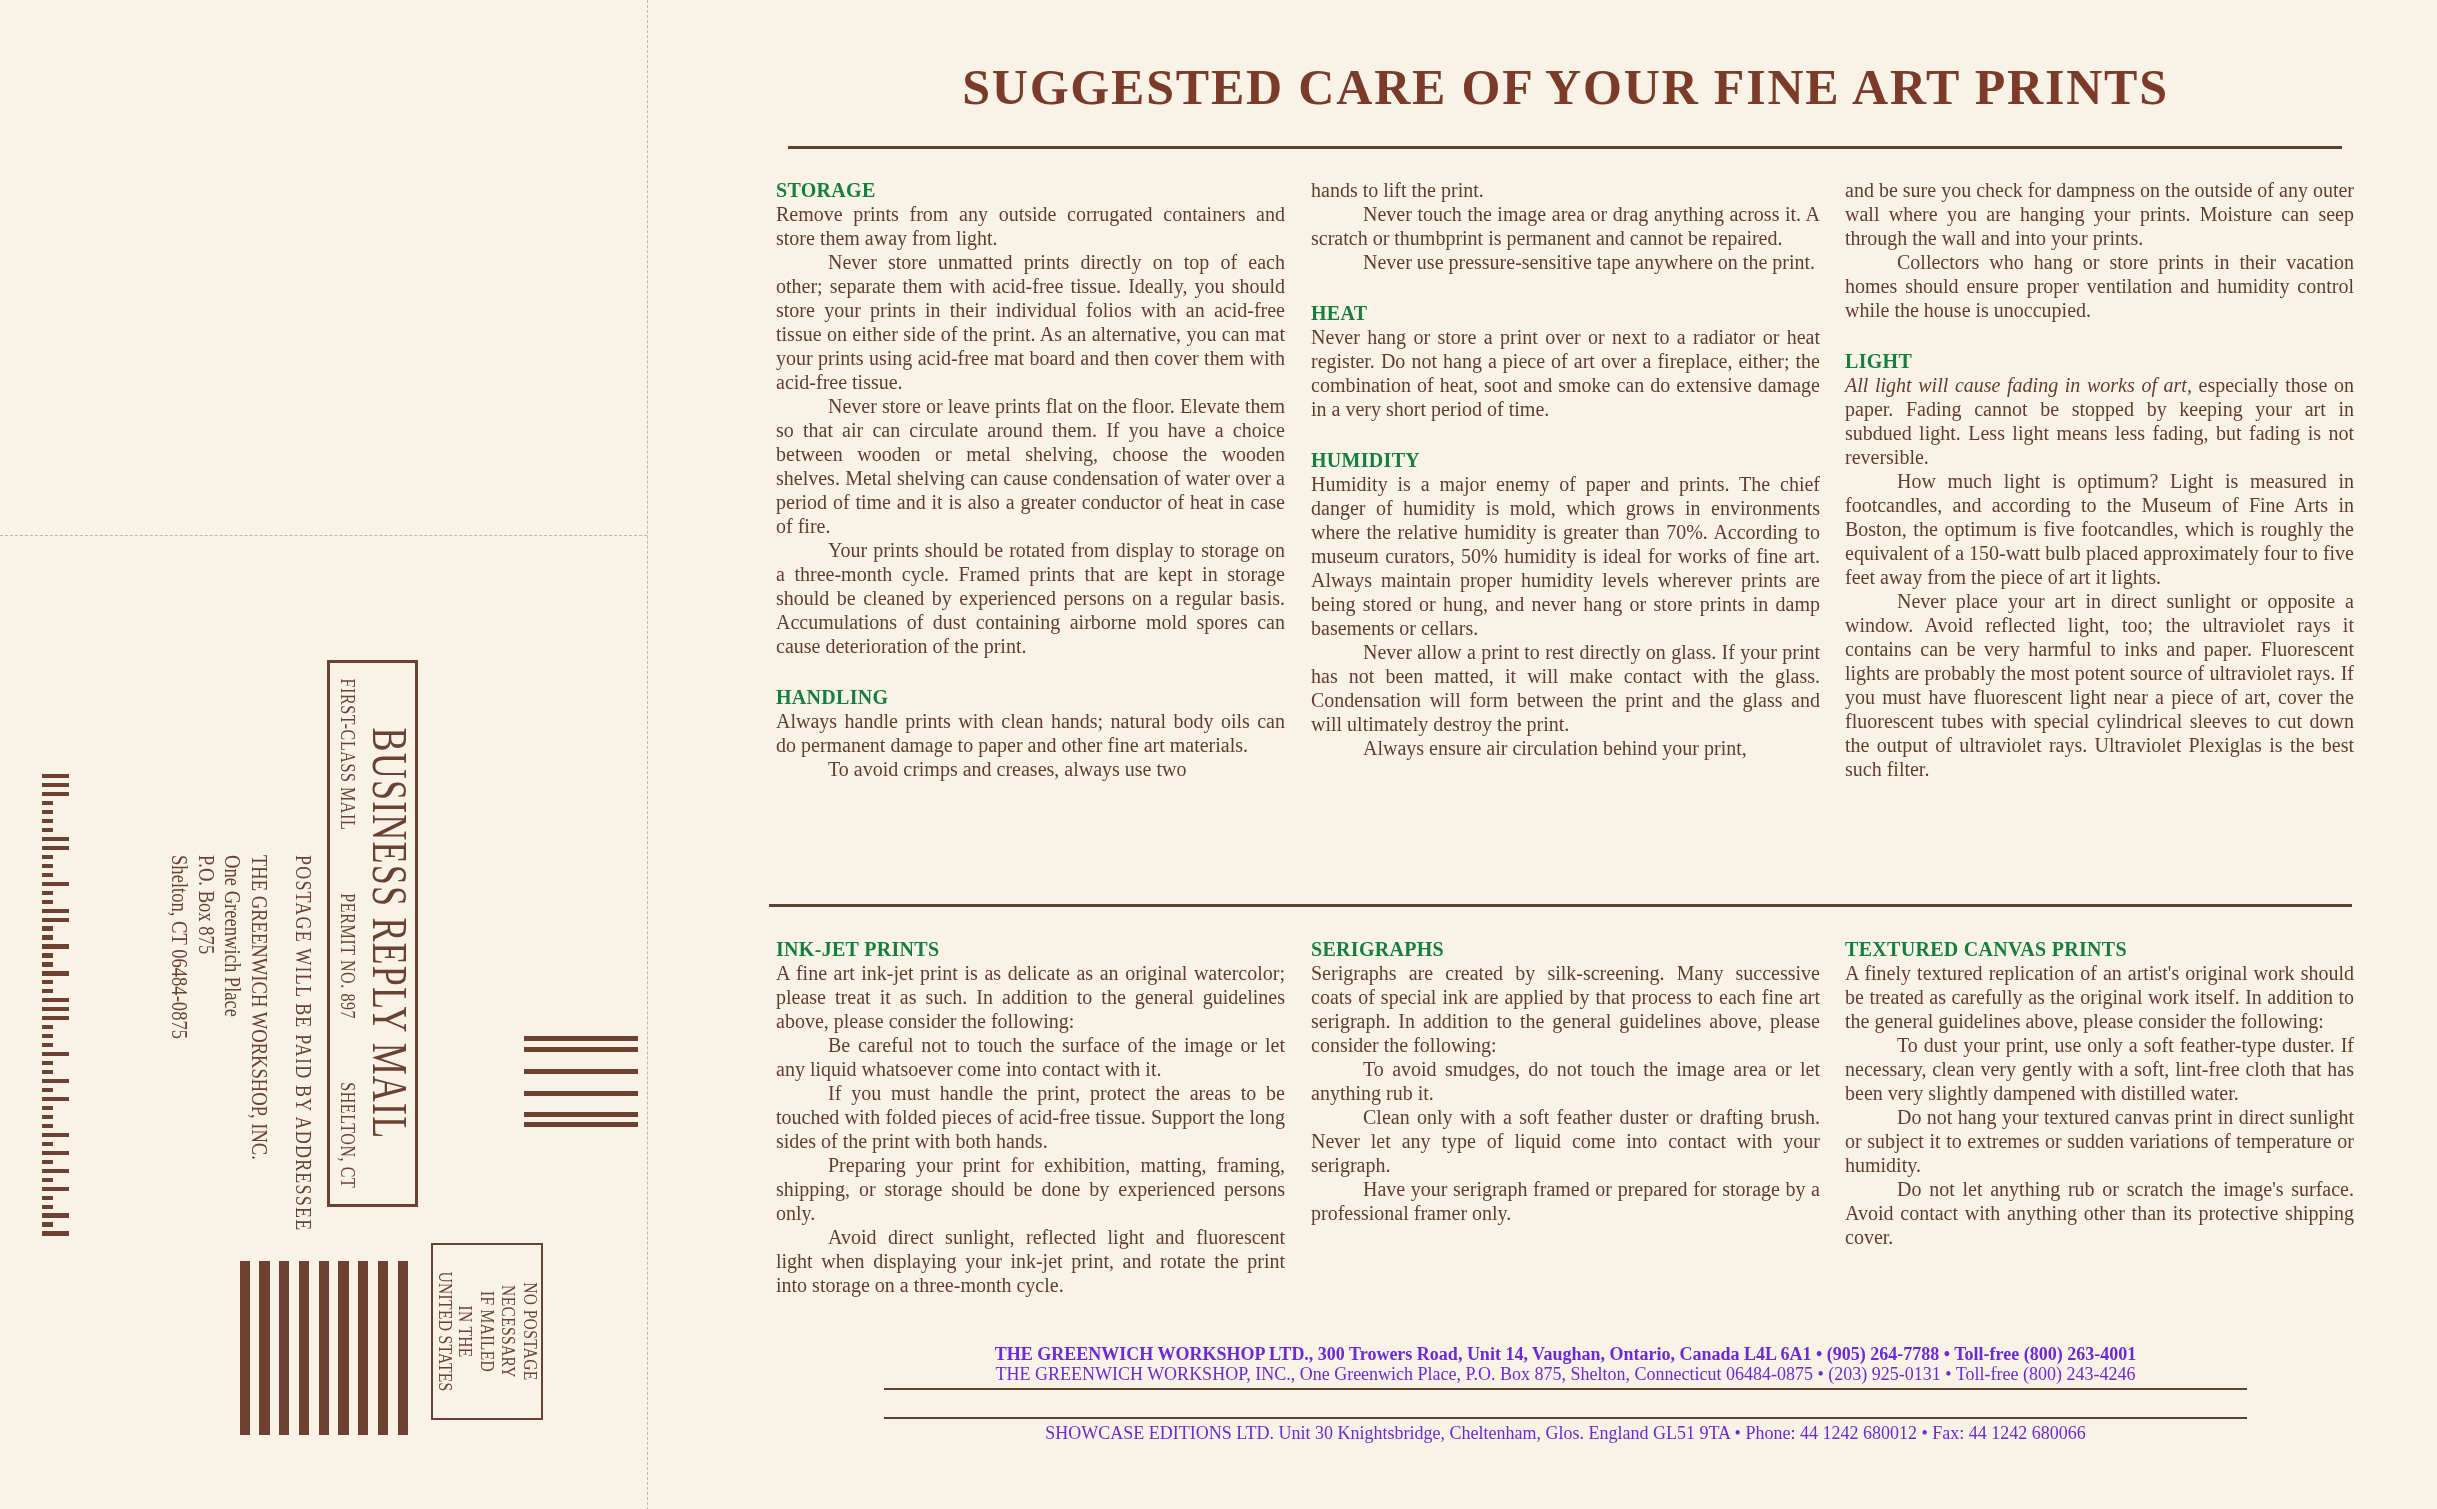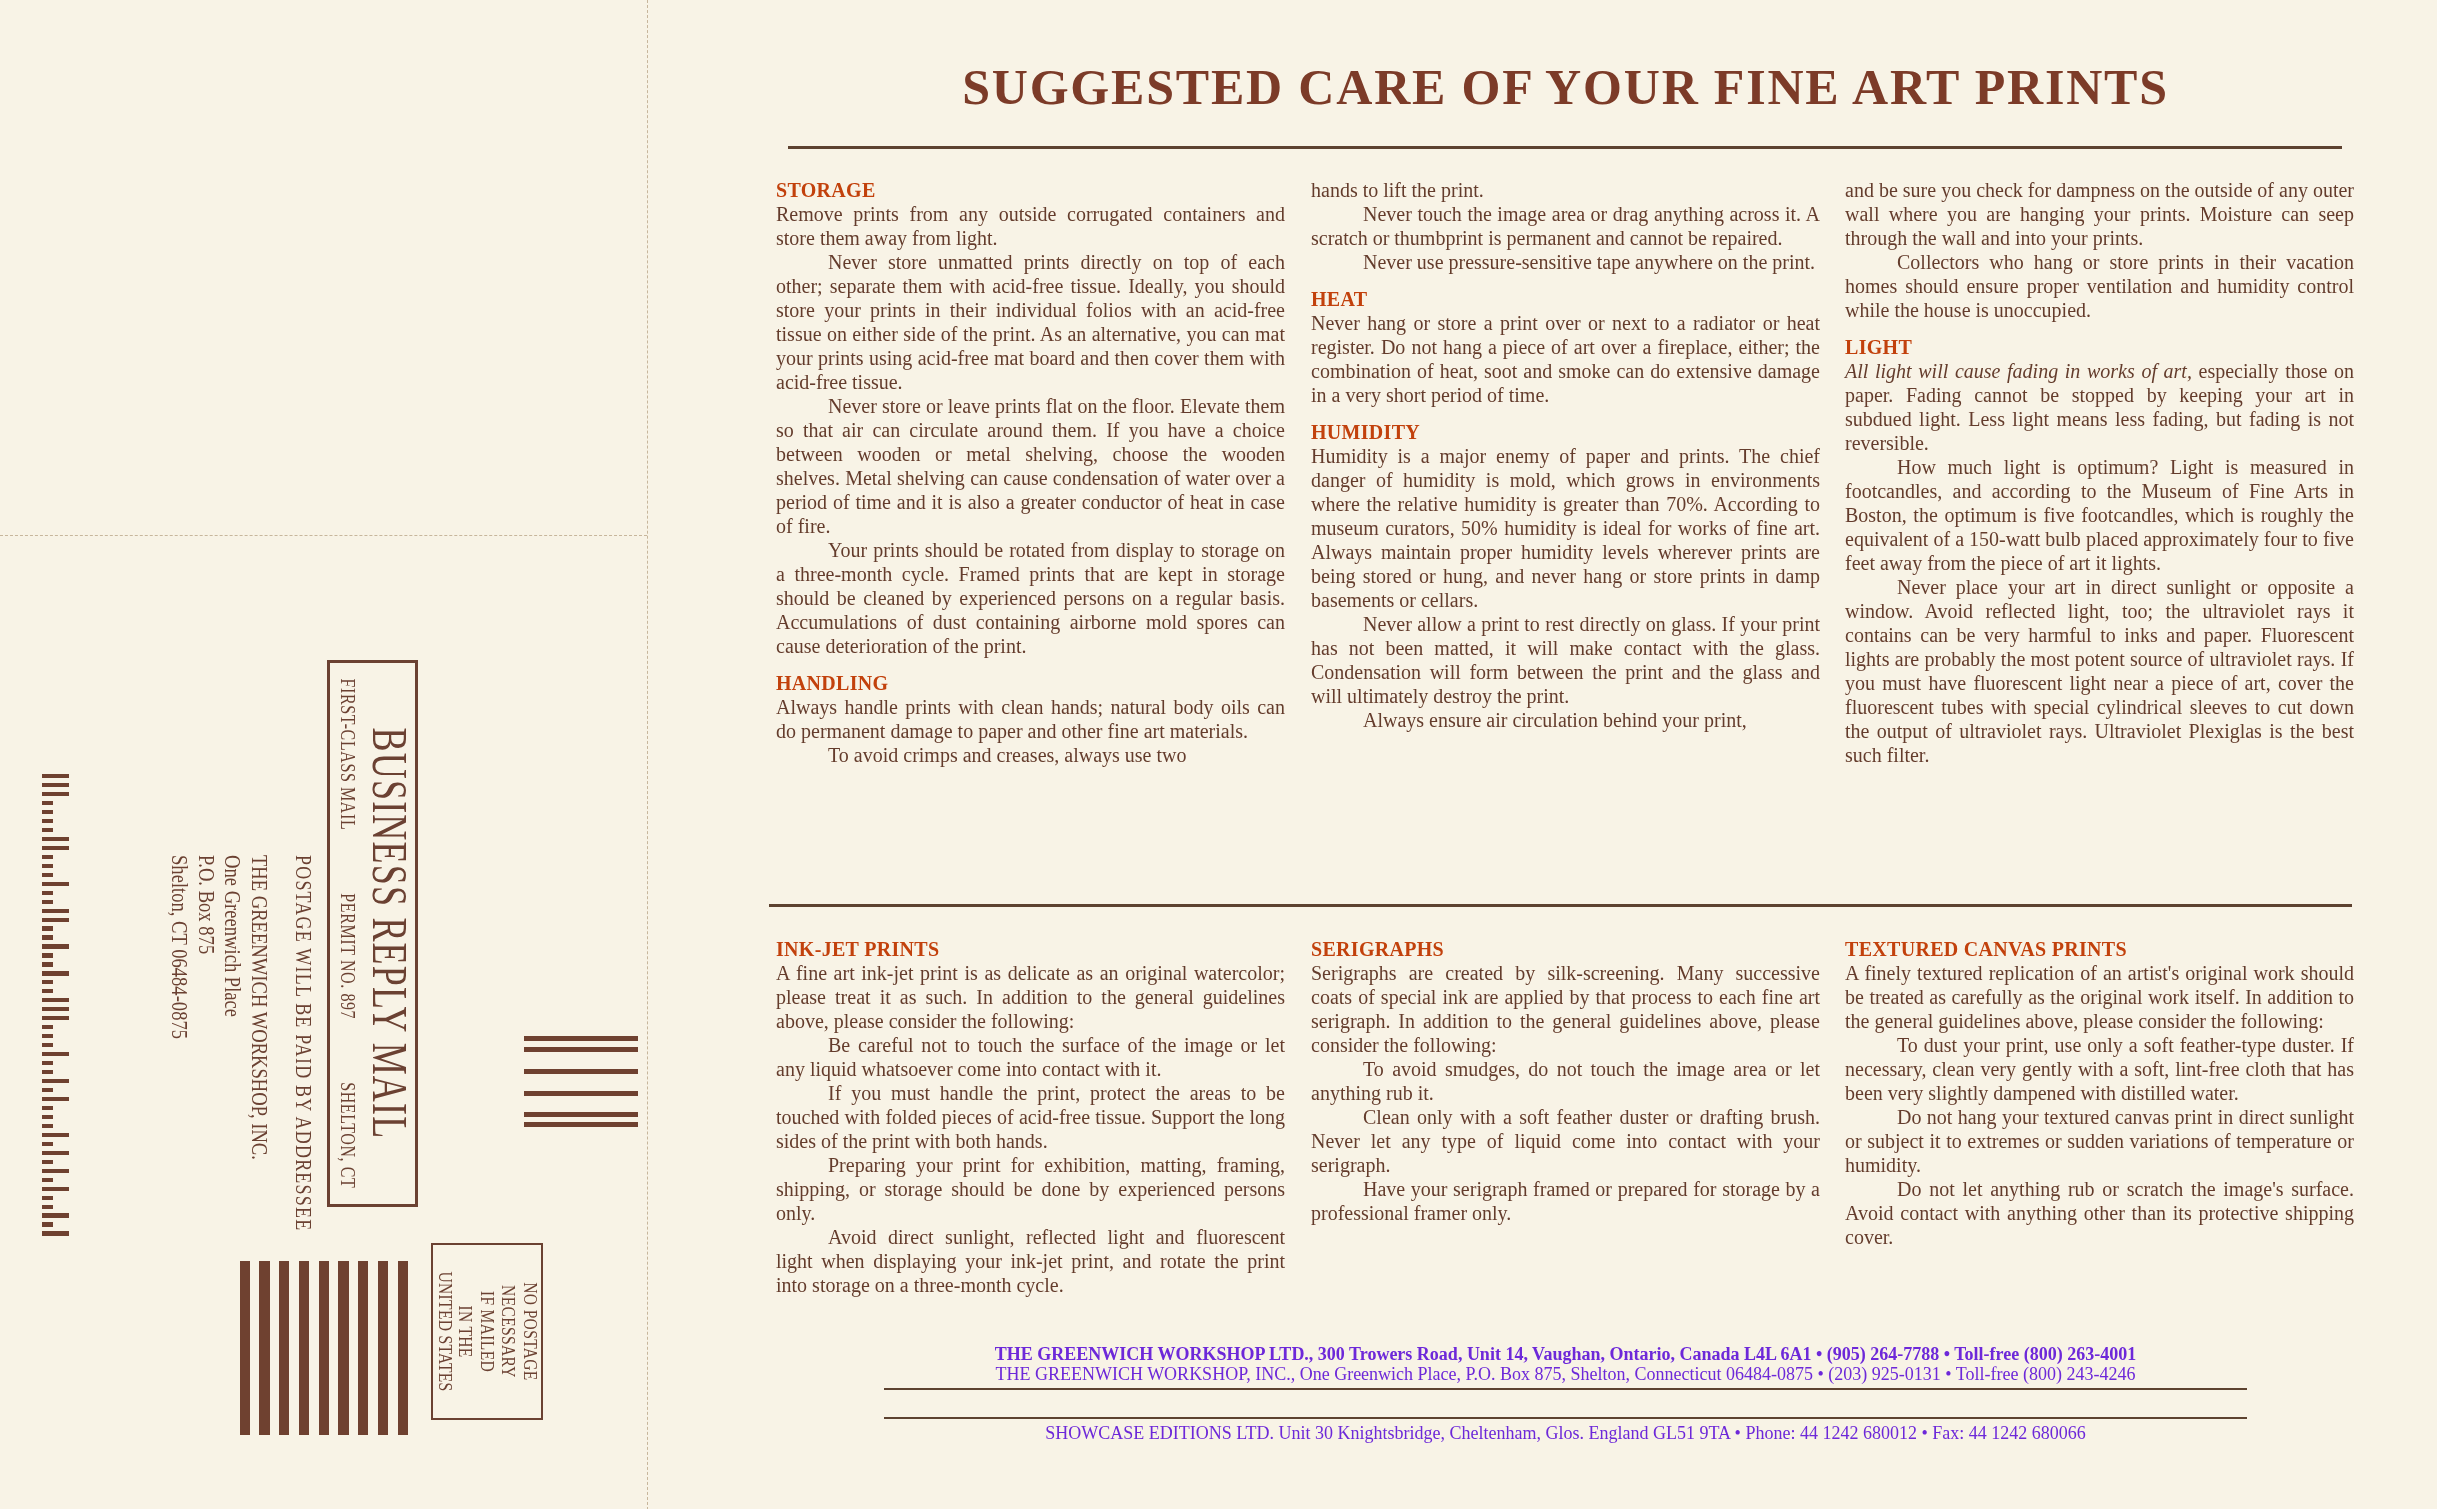--- a/index.html
+++ b/index.html
@@ -37,22 +37,22 @@
   .title{position:absolute;left:776px;top:58px;width:1579px;text-align:center;
          font-size:50px;font-weight:bold;letter-spacing:1.8px;color:#7c3b28;white-space:nowrap;}
   .rule{position:absolute;background:#5d4230;height:3px;}
   .rule-title{left:788px;top:146px;width:1554px;}
   .rule-mid{left:769px;top:904px;width:1583px;}
   .col{position:absolute;width:509px;font-size:20px;line-height:24px;text-align:justify;}
   .col.r1{top:178px;}
   .col.r2{top:937px;}
   .c1{left:776px;} .c2{left:1311px;} .c3{left:1845px;}
   .section{margin:0;}
-  .section.gap{margin-top:13px;}
-  .section h2{margin:0;font-size:20px;line-height:24px;font-weight:bold;letter-spacing:0.3px;color:#c2410c;text-align:left;}
+  .section.gap{margin-top:27px;}
+  .section h2{margin:0;font-size:20px;line-height:24px;font-weight:bold;letter-spacing:0.3px;color:#15803d;text-align:left;}
   .section p{margin:0;}
   .section p.ind{text-indent:52px;}
   .it{font-style:italic;}
   
   .fline{position:absolute;left:776px;width:1579px;text-align:center;font-size:18px;white-space:nowrap;color:#6d28d9;}
   .f1{top:1364px;} .f2{top:1344px;font-weight:bold;} .f3{top:1423px;}
   .frule{position:absolute;left:884px;width:1363px;height:2.4px;background:#5d4230;}
   .fr1{top:1388px;} .fr2{top:1417px;}
 </style>
 </head>

